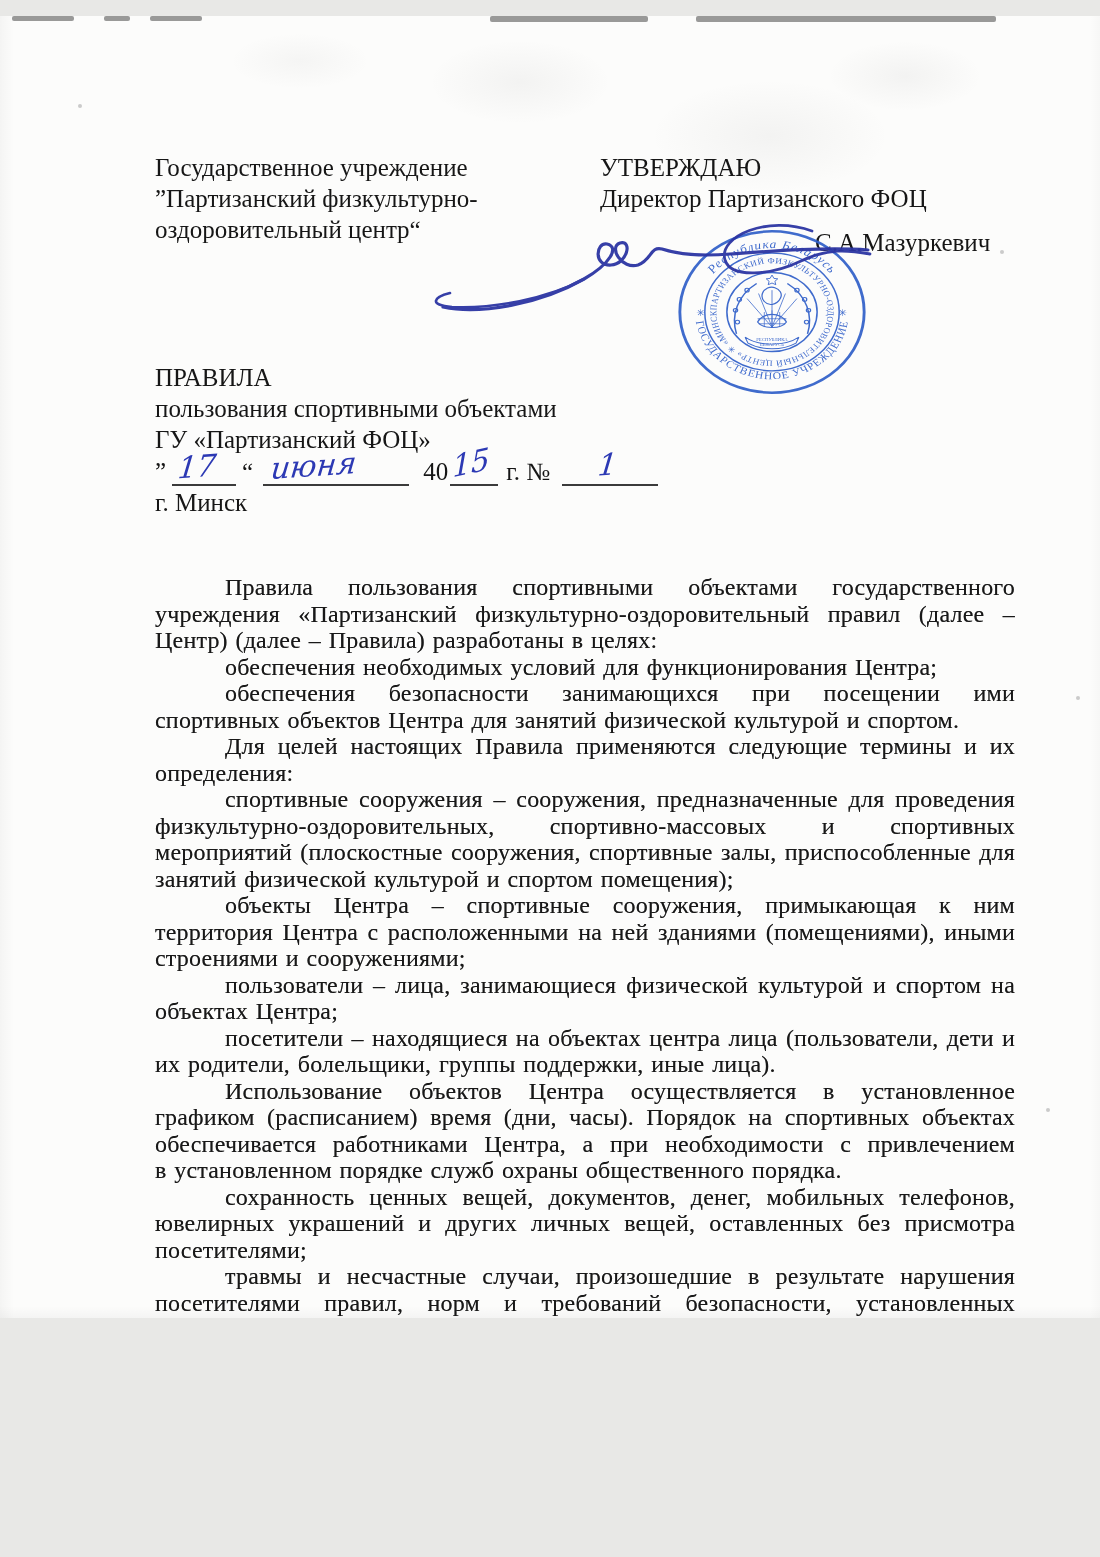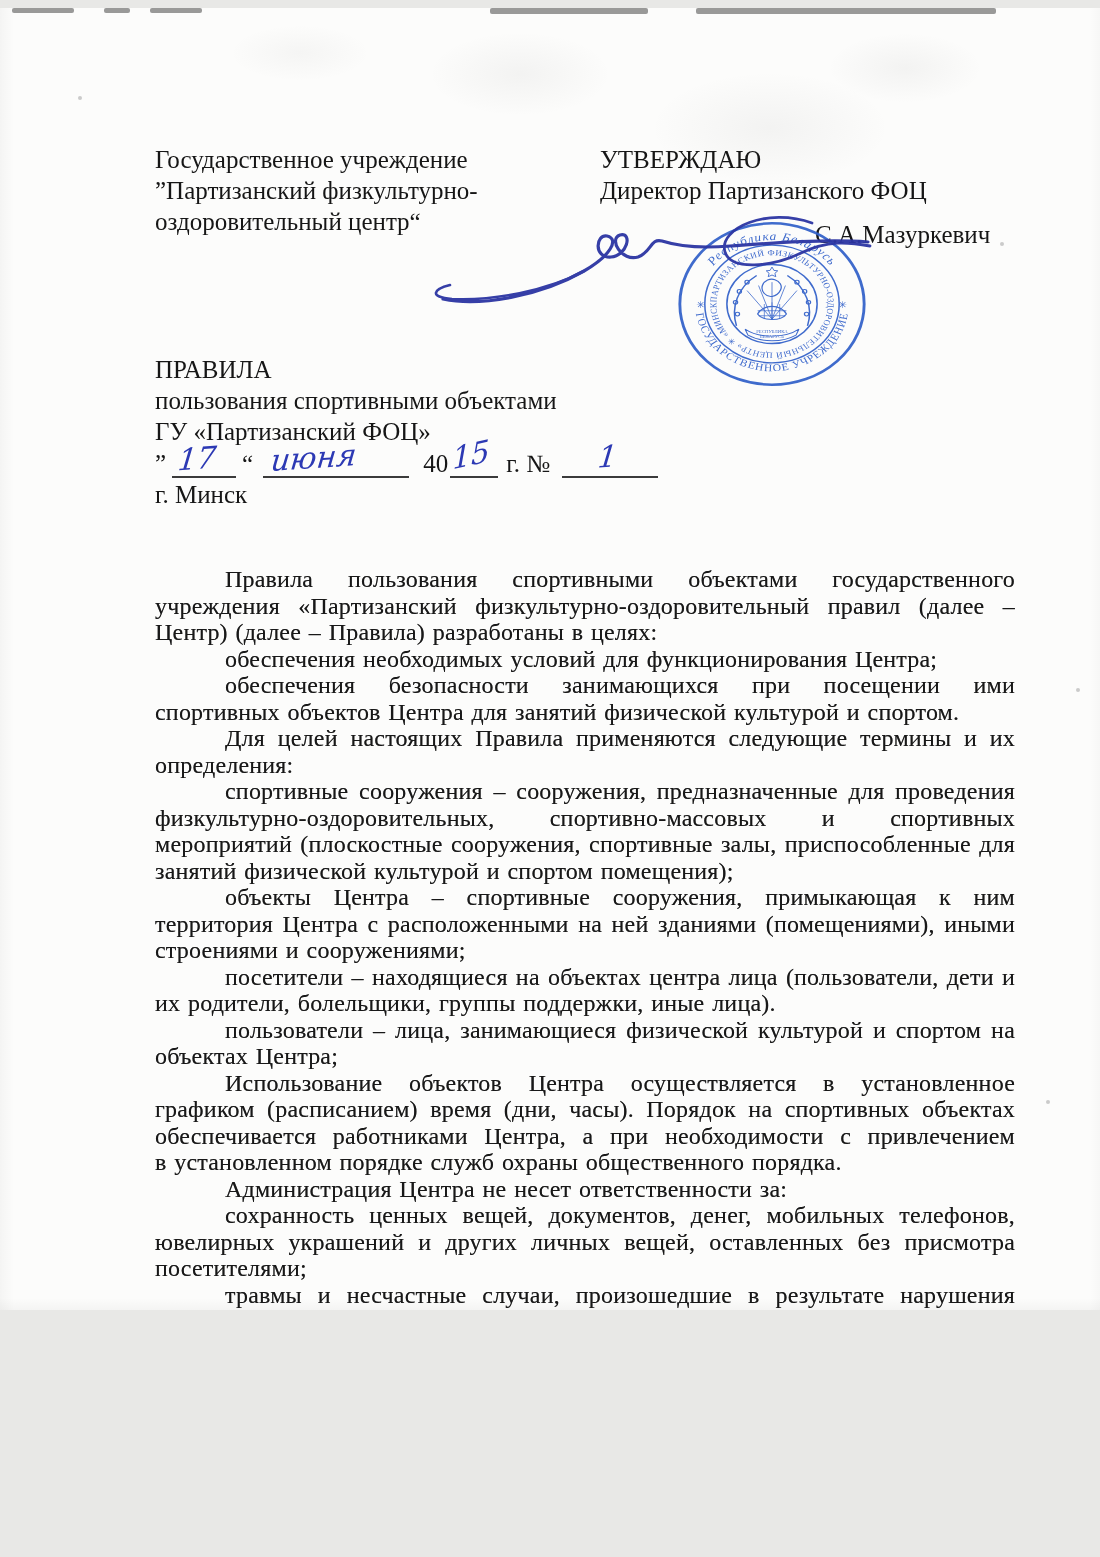--- a/index.html
+++ b/index.html
@@ -1,19 +1,19 @@
 <!DOCTYPE html>
 <html lang="ru"><head>
 <meta charset="utf-8">
 <style>
   html,body{margin:0;padding:0;background:#e8e8e6;}
   .page{
     position:relative;
     width:1100px;height:1302px;
-    margin:8px auto;
+    margin:16px auto;
     background:#fcfcfb;
     overflow:hidden;
     font-family:"Liberation Serif","DejaVu Serif",serif;
     color:#161616;
   }
   
   .scan-haze{
     position:absolute;inset:0;pointer-events:none;
     background:
       radial-gradient(ellipse 130px 60px at 520px 66px, rgba(70,70,70,.05), transparent 70%),
@@ -183,21 +183,20 @@
 
   <div class="txt city">г. Минск</div>
 
   <div class="body-block">
     <p>Правила пользования спортивными объектами государственного учреждения «Партизанский физкультурно-оздоровительный правил (далее – Центр) (далее – Правила) разработаны в целях:</p>
     <p>обеспечения необходимых условий для функционирования Центра;</p>
     <p>обеспечения безопасности занимающихся при посещении ими спортивных объектов Центра для занятий физической культурой и спортом.</p>
     <p>Для целей настоящих Правила применяются следующие термины и их определения:</p>
     <p>спортивные сооружения – сооружения, предназначенные для проведения физкультурно-оздоровительных, спортивно-массовых и&nbsp;спортивных мероприятий (плоскостные сооружения, спортивные залы, приспособленные для занятий физической культурой и спортом помещения);</p>
     <p>объекты Центра – спортивные сооружения, примыкающая к ним территория Центра с расположенными на ней зданиями (помещениями), иными строениями и сооружениями;</p>
+    <p>пользователи – лица, занимающиеся физической культурой и спортом на объектах Центра;</p>
     <p>посетители – находящиеся на объектах центра лица (пользователи, дети и их родители, болельщики, группы поддержки, иные лица).</p>
-    <p>пользователи – лица, занимающиеся физической культурой и спортом на объектах Центра;</p>
     <p>Использование объектов Центра осуществляется в установленное графиком (расписанием) время (дни, часы). Порядок на спортивных объектах обеспечивается работниками Центра, а при необходимости с привлечением в&nbsp;установленном порядке служб охраны общественного порядка.</p>
-    <p>Администрация Центра не несет ответственности за:</p>
     <p>сохранность ценных вещей, документов, денег, мобильных телефонов, ювелирных украшений и других личных вещей, оставленных без присмотра посетителями;</p>
     <p>травмы и несчастные случаи, произошедшие в результате нарушения посетителями правил, норм и требований безопасности, установленных нормативными правовыми актами Республики Беларусь и&nbsp;настоящими Правилами.</p>
   </div>
 
 </div>
 
 </body></html>

